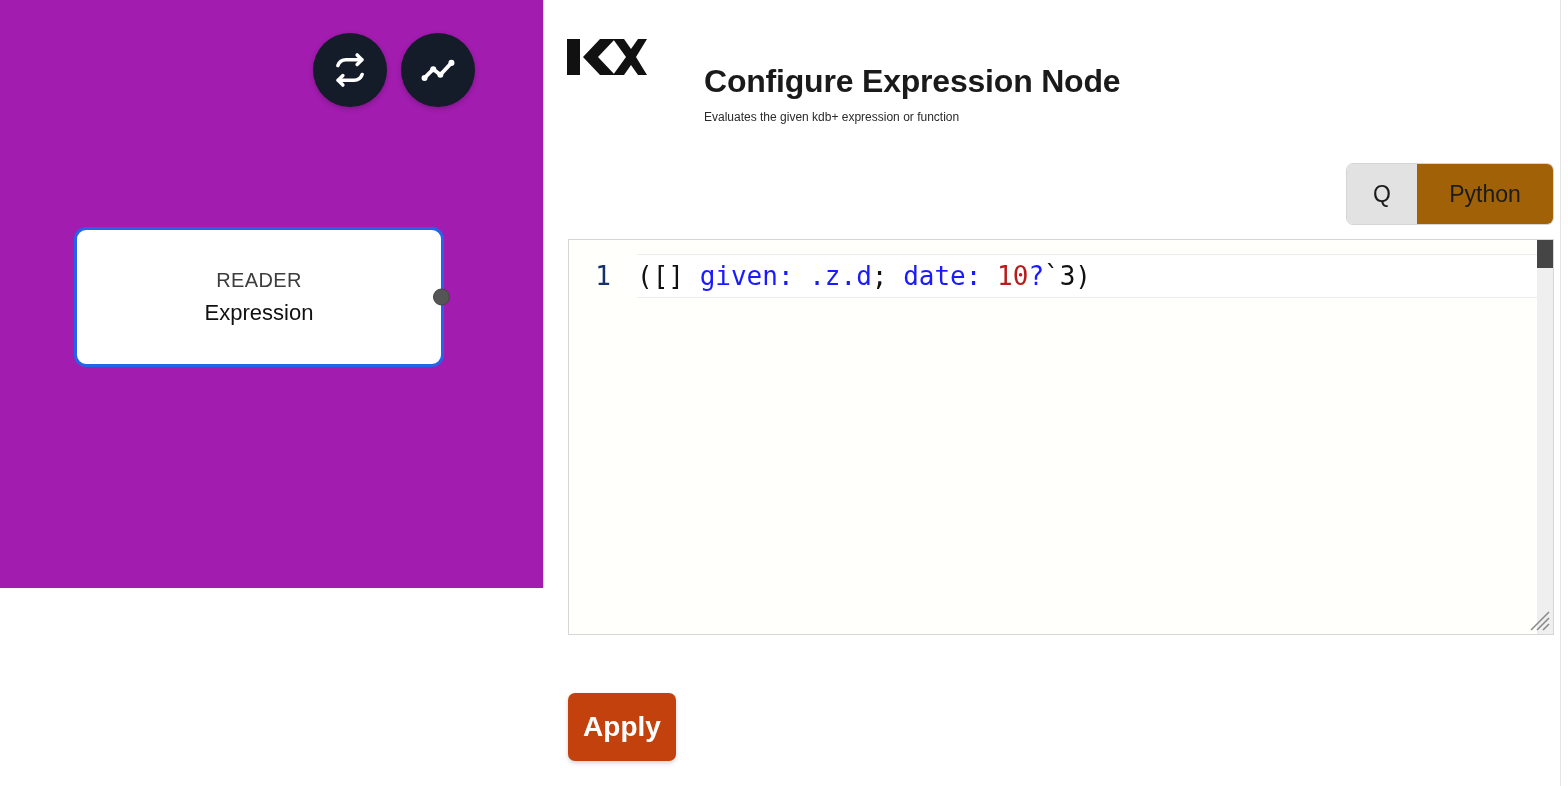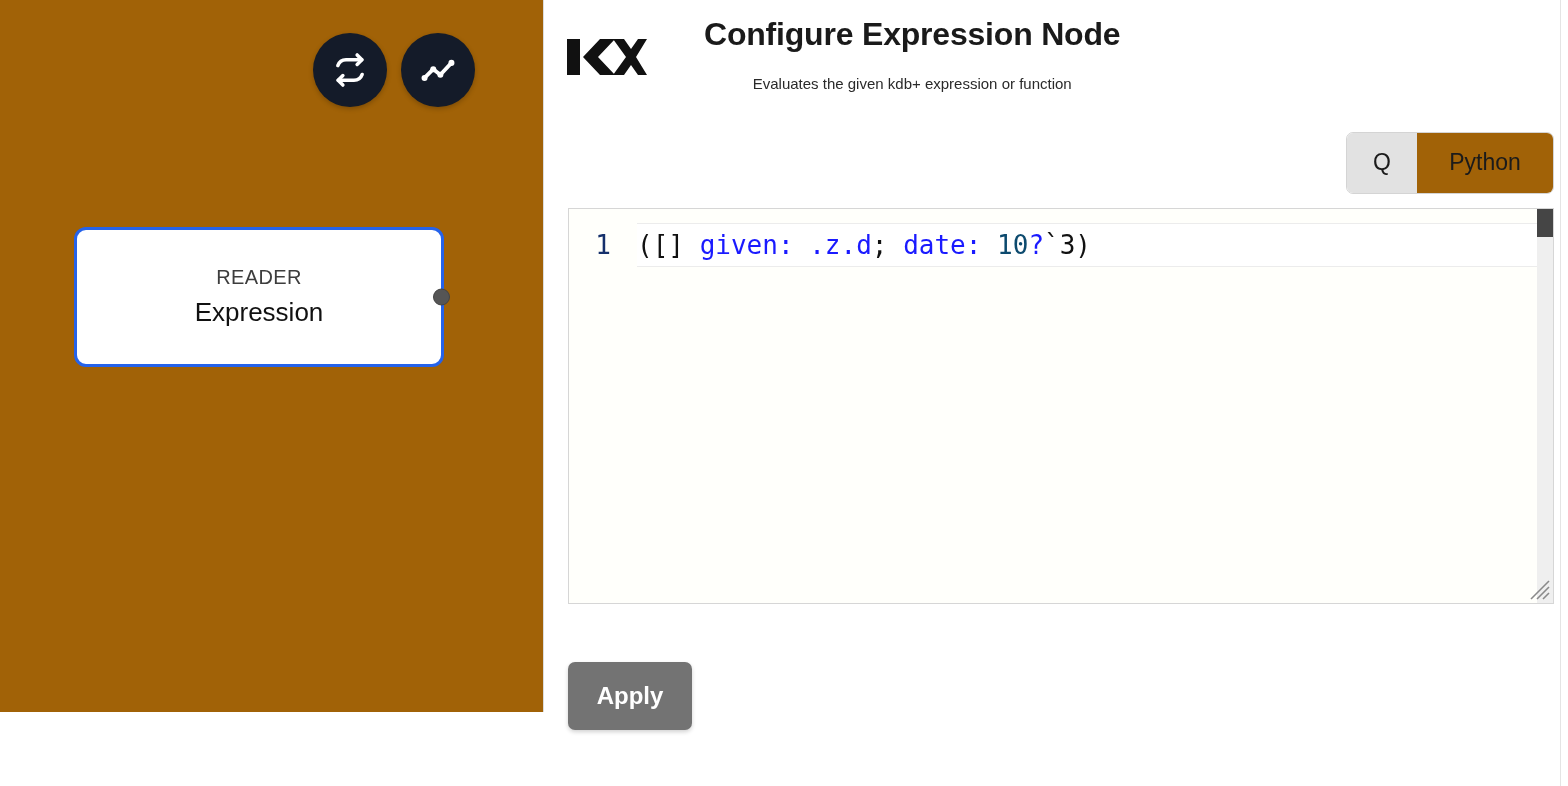--- a/index.html
+++ b/index.html
@@ -16,22 +16,22 @@
     position: relative;
     width: 1568px;
     height: 786px;
     display: flex;
   }
 
   
   #canvas-pane {
     position: relative;
     width: 544px;
-    height: 712px;
-    background: #a16207;
+    height: 588px;
+    background: #a21caf;
     border-right: 1px solid #dcdcdc;
     flex: 0 0 544px;
   }
 
   #canvas-toolbar {
     position: absolute;
     top: 33px;
     left: 313px;
     display: flex;
     gap: 14px;
@@ -67,21 +67,21 @@
     justify-content: center;
     cursor: pointer;
   }
   #node-kind {
     font-size: 20px;
     color: #3d3d3d;
     letter-spacing: 0.4px;
     line-height: 1.2;
   }
   #node-title {
-    font-size: 26px;
+    font-size: 22px;
     color: #111111;
     margin-top: 8px;
     line-height: 1.2;
   }
   #node-port-out {
     position: absolute;
     right: -9px;
     top: 50%;
     transform: translateY(-50%);
     width: 17px;
@@ -115,27 +115,27 @@
   }
 
   #header-text { padding-left: 56px; }
 
   #config-title {
     font-size: 32px;
     font-weight: bold;
     color: #1a1a1a;
     line-height: 1.25;
     letter-spacing: -0.2px;
+    margin-top: 47px;
   }
   #config-subtitle {
-    font-size: 15px;
+    font-size: 12px;
     color: #2a2a2a;
-    margin-top: 21px;
+    margin-top: 9px;
     line-height: 1.25;
-    text-align: center;
   }
 
   
   #lang-toggle-row {
     display: flex;
     justify-content: flex-end;
     padding-right: 14px;
     margin-top: 38px;
   }
   #lang-toggle {
@@ -208,21 +208,21 @@
   }
 
   #code-line {
     position: relative;
     height: 44px;
     white-space: pre;
     color: #111111;
   }
   .tok-plain { color: #111111; }
   .tok-key   { color: #1a1aff; }
-  .tok-num   { color: #0c4a6e; }
+  .tok-num   { color: #b91c1c; }
   .tok-op    { color: #1a1aff; }
 
   
   #editor-vscroll {
     position: absolute;
     top: 0;
     right: 0;
     width: 16px;
     height: 100%;
     background: #efefef;
@@ -243,25 +243,25 @@
     right: 2px;
     bottom: 2px;
     width: 22px;
     height: 22px;
     cursor: nwse-resize;
   }
 
   
   #apply-row { padding: 58px 0 0 24px; }
   #apply-button {
-    width: 124px;
+    width: 108px;
     height: 68px;
-    background: #737373;
+    background: #c2410c;
     color: #ffffff;
-    font-size: 24px;
+    font-size: 28px;
     font-weight: bold;
     border: none;
     border-radius: 7px;
     cursor: pointer;
     box-shadow: 0 2px 4px rgba(0,0,0,0.18);
     font-family: "Liberation Sans", sans-serif;
   }
 
   
   #page-scrollbar {

